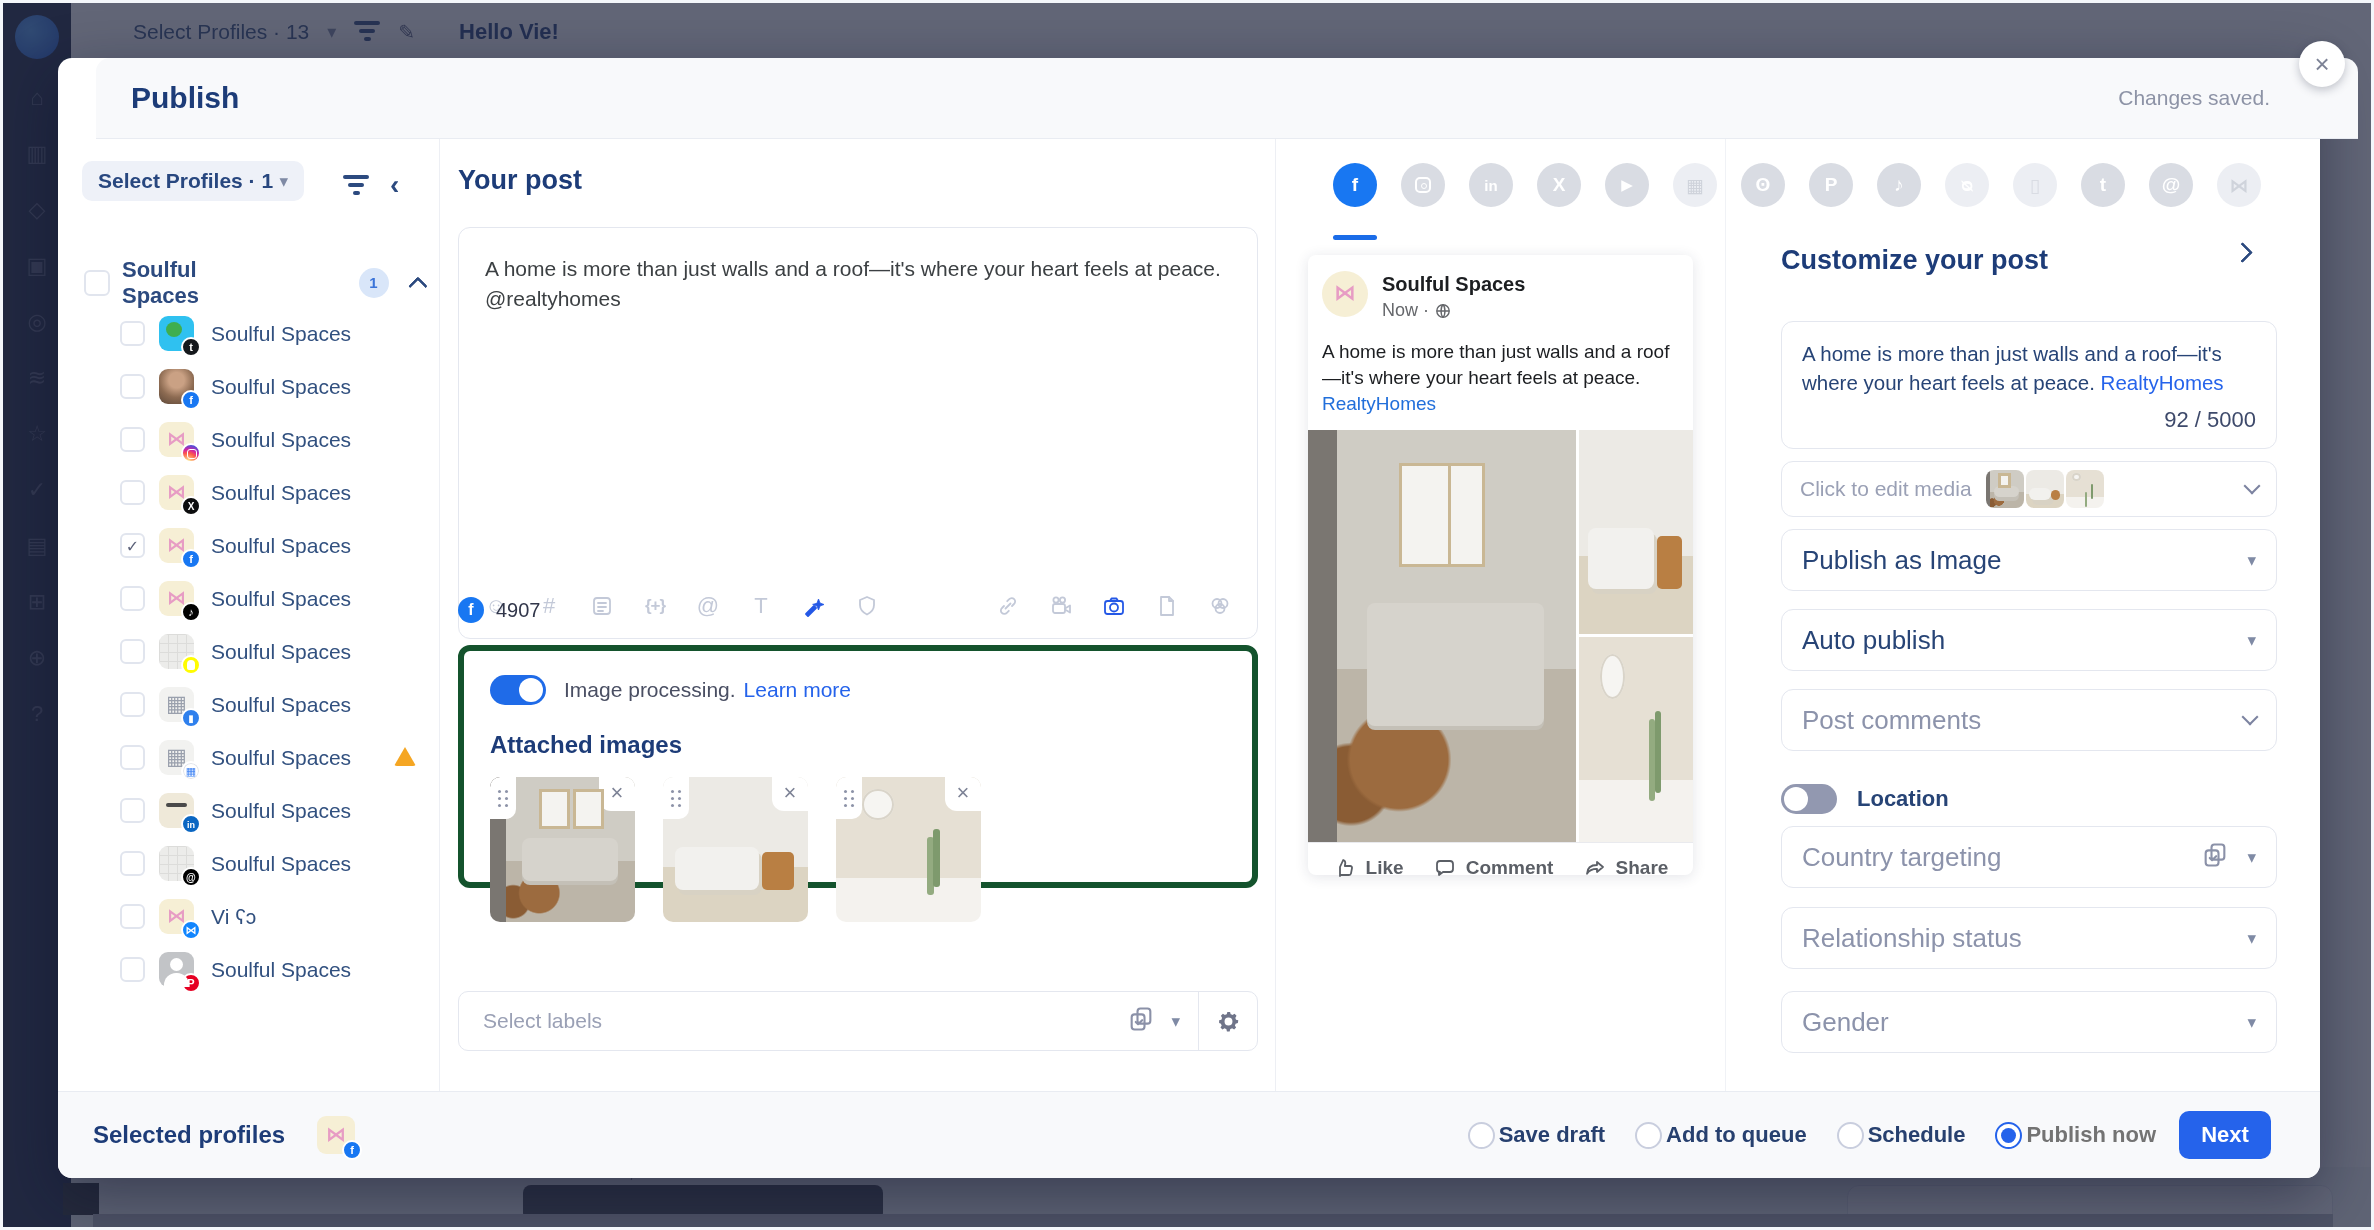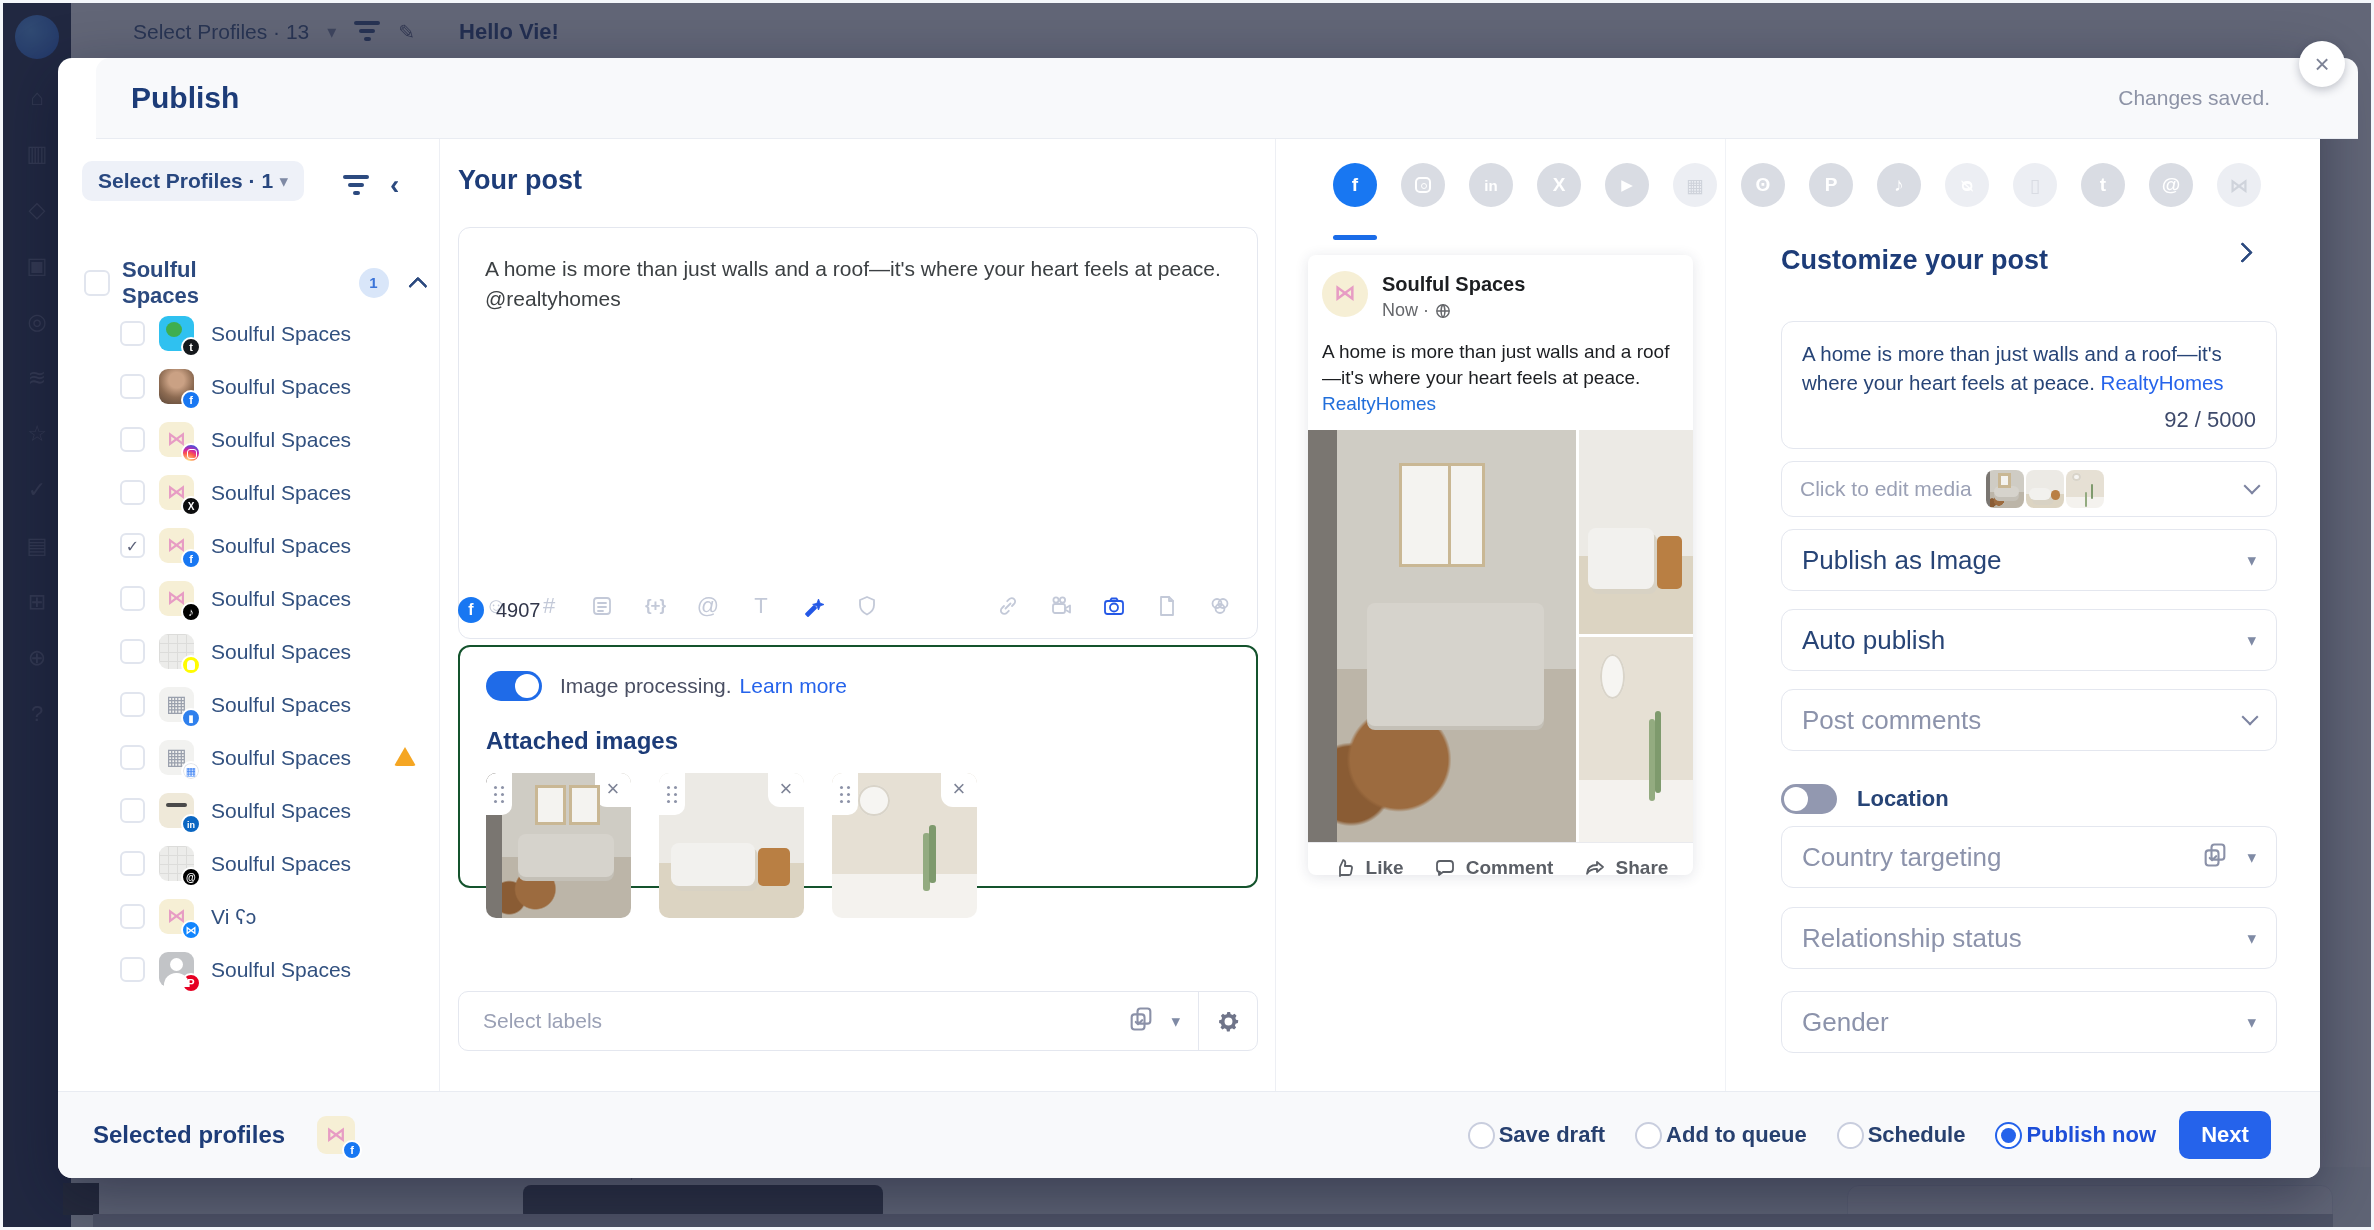--- a/index.html
+++ b/index.html
@@ -87,21 +87,21 @@
   .tools { position:absolute; left:24px; right:24px; bottom:16px; height:32px; display:flex; align-items:center; gap:27px; color:#c3c9d8; }
   .tools .sp { flex:1; }
   .tico { width:26px; height:26px; display:flex; align-items:center; justify-content:center; font-size:22px; cursor:pointer; }
   .tico svg { width:24px; height:24px; stroke:currentColor; fill:none; stroke-width:1.8; stroke-linecap:round; stroke-linejoin:round; }
   .tico.blue { color:#2458e6; }
   .tico .tchar { font-size:22px; font-weight:500; }
   .tico .vars { font-size:17px; font-weight:600; letter-spacing:-1px; }
   .fbcount { position:absolute; left:18px; top:458px; display:flex; align-items:center; gap:12px; }
   .fbdot { width:26px; height:26px; border-radius:50%; background:#1877f2; color:#fff; font-weight:700; font-size:16px; text-align:center; line-height:26px; }
   .fbcount b { font-size:20px; color:#31364a; font-weight:500; }
-  .card2 { position:absolute; left:18px; top:506px; width:800px; height:243px; border:2px solid #14532d; border-radius:12px; padding:24px 26px; }
+  .card2 { position:absolute; left:18px; top:506px; width:800px; height:243px; border:6px solid #14532d; border-radius:12px; padding:24px 26px; }
   .tglrow { display:flex; align-items:center; gap:18px; }
   .tgl { width:56px; height:30px; border-radius:15px; position:relative; cursor:pointer; flex:none; }
   .tgl.on { background:#1f6be8; } .tgl.on::after{content:""; position:absolute; right:3px; top:3px; width:24px; height:24px; border-radius:50%; background:#fff;}
   .tgl.off { background:#9298b0; } .tgl.off::after{content:""; position:absolute; left:3px; top:3px; width:24px; height:24px; border-radius:50%; background:#fff;}
   .tglrow .t1 { font-size:21px; color:#4a4f63; }
   .tglrow a { font-size:21px; color:#2563eb; text-decoration:none; margin-left:-10px; cursor:pointer; }
   .att-h { margin-top:26px; font-size:24px; font-weight:700; color:#1d3c78; }
   .thumbs { margin-top:18px; display:flex; gap:28px; }
   .thumb { position:relative; width:145px; height:145px; border-radius:10px; overflow:hidden; cursor:pointer; }
   .drag { position:absolute; left:0; top:0; width:26px; height:42px; background:#fff; border-radius:10px 0 10px 0; display:grid; grid-template-columns:repeat(2,3px); grid-auto-rows:3px; gap:4px; place-content:center; }
@@ -172,21 +172,21 @@
   
   .f-label { margin-left:35px; font-size:24px; font-weight:700; color:#1d3c78; }
   .f-avt { position:relative; width:38px; height:38px; border-radius:9px; background:#f6efd5; margin-left:32px; }
   .f-avt::before { content:"⋈"; position:absolute; inset:0; text-align:center; line-height:37px; color:#e79cc4; font-size:20px; font-weight:700; }
   .f-right { position:absolute; right:164px; display:flex; align-items:center; gap:30px; }
   .ropt { display:flex; align-items:center; gap:4px; cursor:pointer; }
   .radio { width:27px; height:27px; border-radius:50%; border:2px solid #c9cede; background:#fff; position:relative; flex:none; }
   .radio.on { border-color:#2563eb; }
   .radio.on::after { content:""; position:absolute; left:4px; top:4px; width:15px; height:15px; border-radius:50%; background:#2563eb; }
   .ropt .rlabel { font-size:22px; font-weight:600; color:#27406f; }
-  .ropt.sel .rlabel { color:#1d4ed8; }
+  .ropt.sel .rlabel { color:#737373; }
   .nextbtn { position:absolute; right:49px; width:92px; height:48px; background:#2563eb; color:#fff; border:none; border-radius:10px; font-size:22px; font-weight:600; cursor:pointer; font-family:inherit; }
 </style>
 </head>
 <body>
 
 <div id="app">
 
   <div class="bg-page">
     <div class="bg-side">
       <span class="bg-ic">⌂</span>

